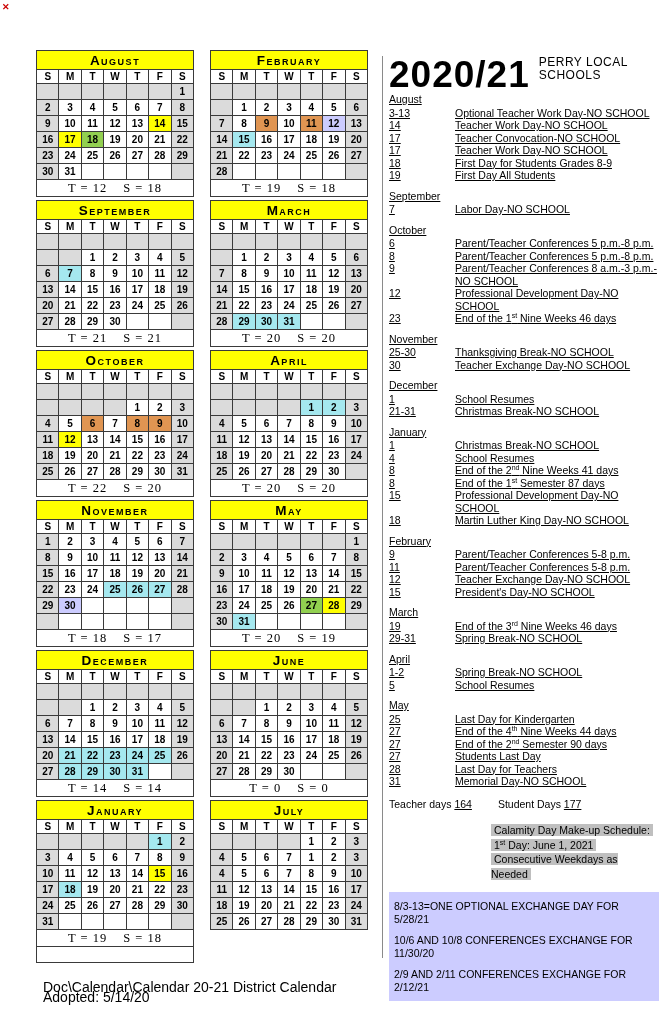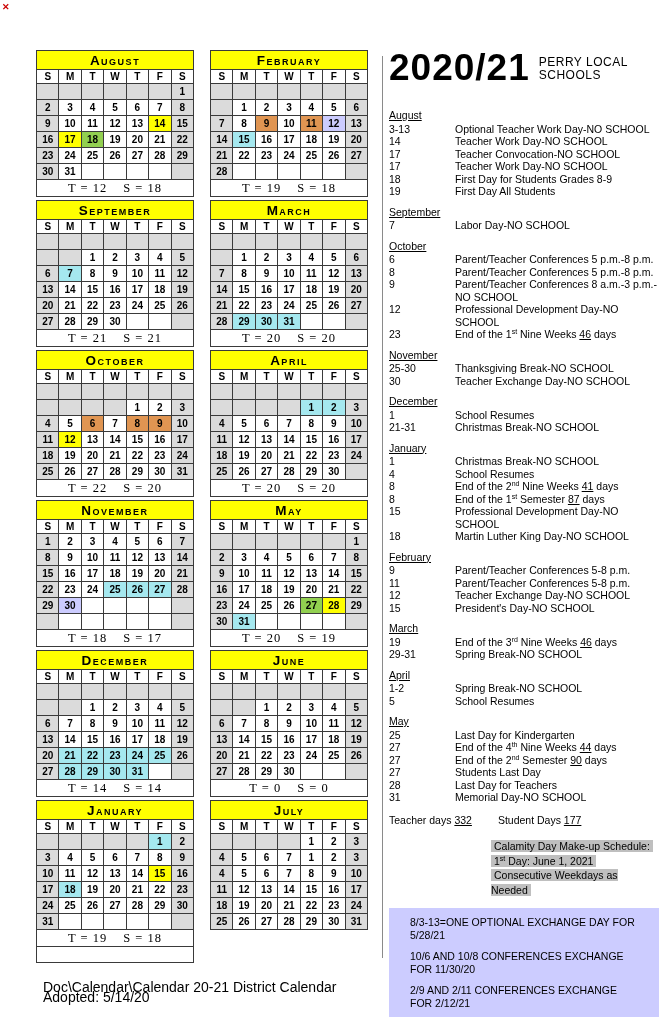--- a/index.html
+++ b/index.html
@@ -15,36 +15,36 @@
   tr.dh td{font-weight:bold;font-size:10px;height:13px;background:#fff;}
   tr.wk td{font-weight:bold;font-size:10px;height:15px;}
   td.mf{font-family:"Liberation Serif",serif;font-size:12.5px;height:16px;letter-spacing:1px;background:#fff;}
   td.mf .fs{margin-left:16px;}
   td.xr{height:15px;background:#fff;}
   .c-g{background:var(--gray);} .c-w{background:#fff;} .c-y{background:var(--yellow);}
   .c-n{background:var(--green);} .c-o{background:var(--orange);} .c-b{background:var(--cyan);}
   .c-l{background:var(--lavender);}
   .divider{position:absolute;left:382px;top:56px;width:1px;height:902px;background:#8a8a8a;}
   .info{position:absolute;left:389px;top:56px;width:270px;font-size:10.5px;line-height:12.5px;}
-  .title-row{display:flex;align-items:center;margin-bottom:28px;}
+  .title-row{display:flex;align-items:flex-end;margin-bottom:12px;}
   .year{font-size:37px;font-weight:bold;letter-spacing:1px;}
   .school{font-size:12px;margin-left:9px;letter-spacing:0.5px;}
   .sec{margin-bottom:8px;}
   .sech{text-decoration:underline;margin-bottom:1px;}
-  .ev{display:flex;}
+  .ev{display:flex;text-decoration:underline;}
   .evd{flex:0 0 66px;}
   .evt{flex:1;}
   .u{text-decoration:underline;}
   sup{font-size:7px;line-height:0;}
   .totals{margin:10px 0 13px 0;}
   .tp{margin-right:26px;}
   .calamity{margin-left:102px;margin-bottom:11px;}
   .cal-line{line-height:14.5px;}
   .cal-line span{background:var(--hlgray);padding:0 3px;}
-  .exchange{background:var(--lavender);padding:8px 21px;margin-bottom:10px;}
+  .exchange{background:var(--lavender);padding:8px 5px;margin-bottom:10px;}
   .ex-line + .ex-line{margin-top:9px;}
   .docnote{position:absolute;left:43px;top:982px;font-size:14px;line-height:10px;}
 </style>
 </head>
 <body>
 
 <div class="page">
   <div class="corner-x">✕</div>
 
   <div class="cal-col" id="col1">
@@ -1104,21 +1104,21 @@
           <div class="ev">
             <span class="evd">28</span>
             <span class="evt">Last Day for Teachers</span>
           </div>
           <div class="ev">
             <span class="evd">31</span>
             <span class="evt">Memorial Day-NO SCHOOL</span>
           </div>
         </div>
       </div>
-    <div class="totals" id="totals"><span class="tp">Teacher days <span class="u">332</span></span><span class="tp">Student Days <span class="u">177</span></span></div>
+    <div class="totals" id="totals"><span class="tp">Teacher days <span class="u">164</span></span><span class="tp">Student Days <span class="u">177</span></span></div>
     <div class="calamity" id="calamity">
         <div class="cal-line"><span>Calamity Day Make-up Schedule:</span></div>
         <div class="cal-line"><span>1<sup>st</sup> Day:  June 1, 2021</span></div>
         <div class="cal-line"><span>Consecutive Weekdays as Needed</span></div>
       </div>
     <div class="exchange" id="exchange">
         <div class="ex-line">8/3-13=ONE OPTIONAL EXCHANGE DAY FOR 5/28/21</div>
         <div class="ex-line">10/6 AND 10/8 CONFERENCES EXCHANGE FOR 11/30/20</div>
         <div class="ex-line">2/9 AND 2/11 CONFERENCES EXCHANGE FOR 2/12/21</div>
       </div>

